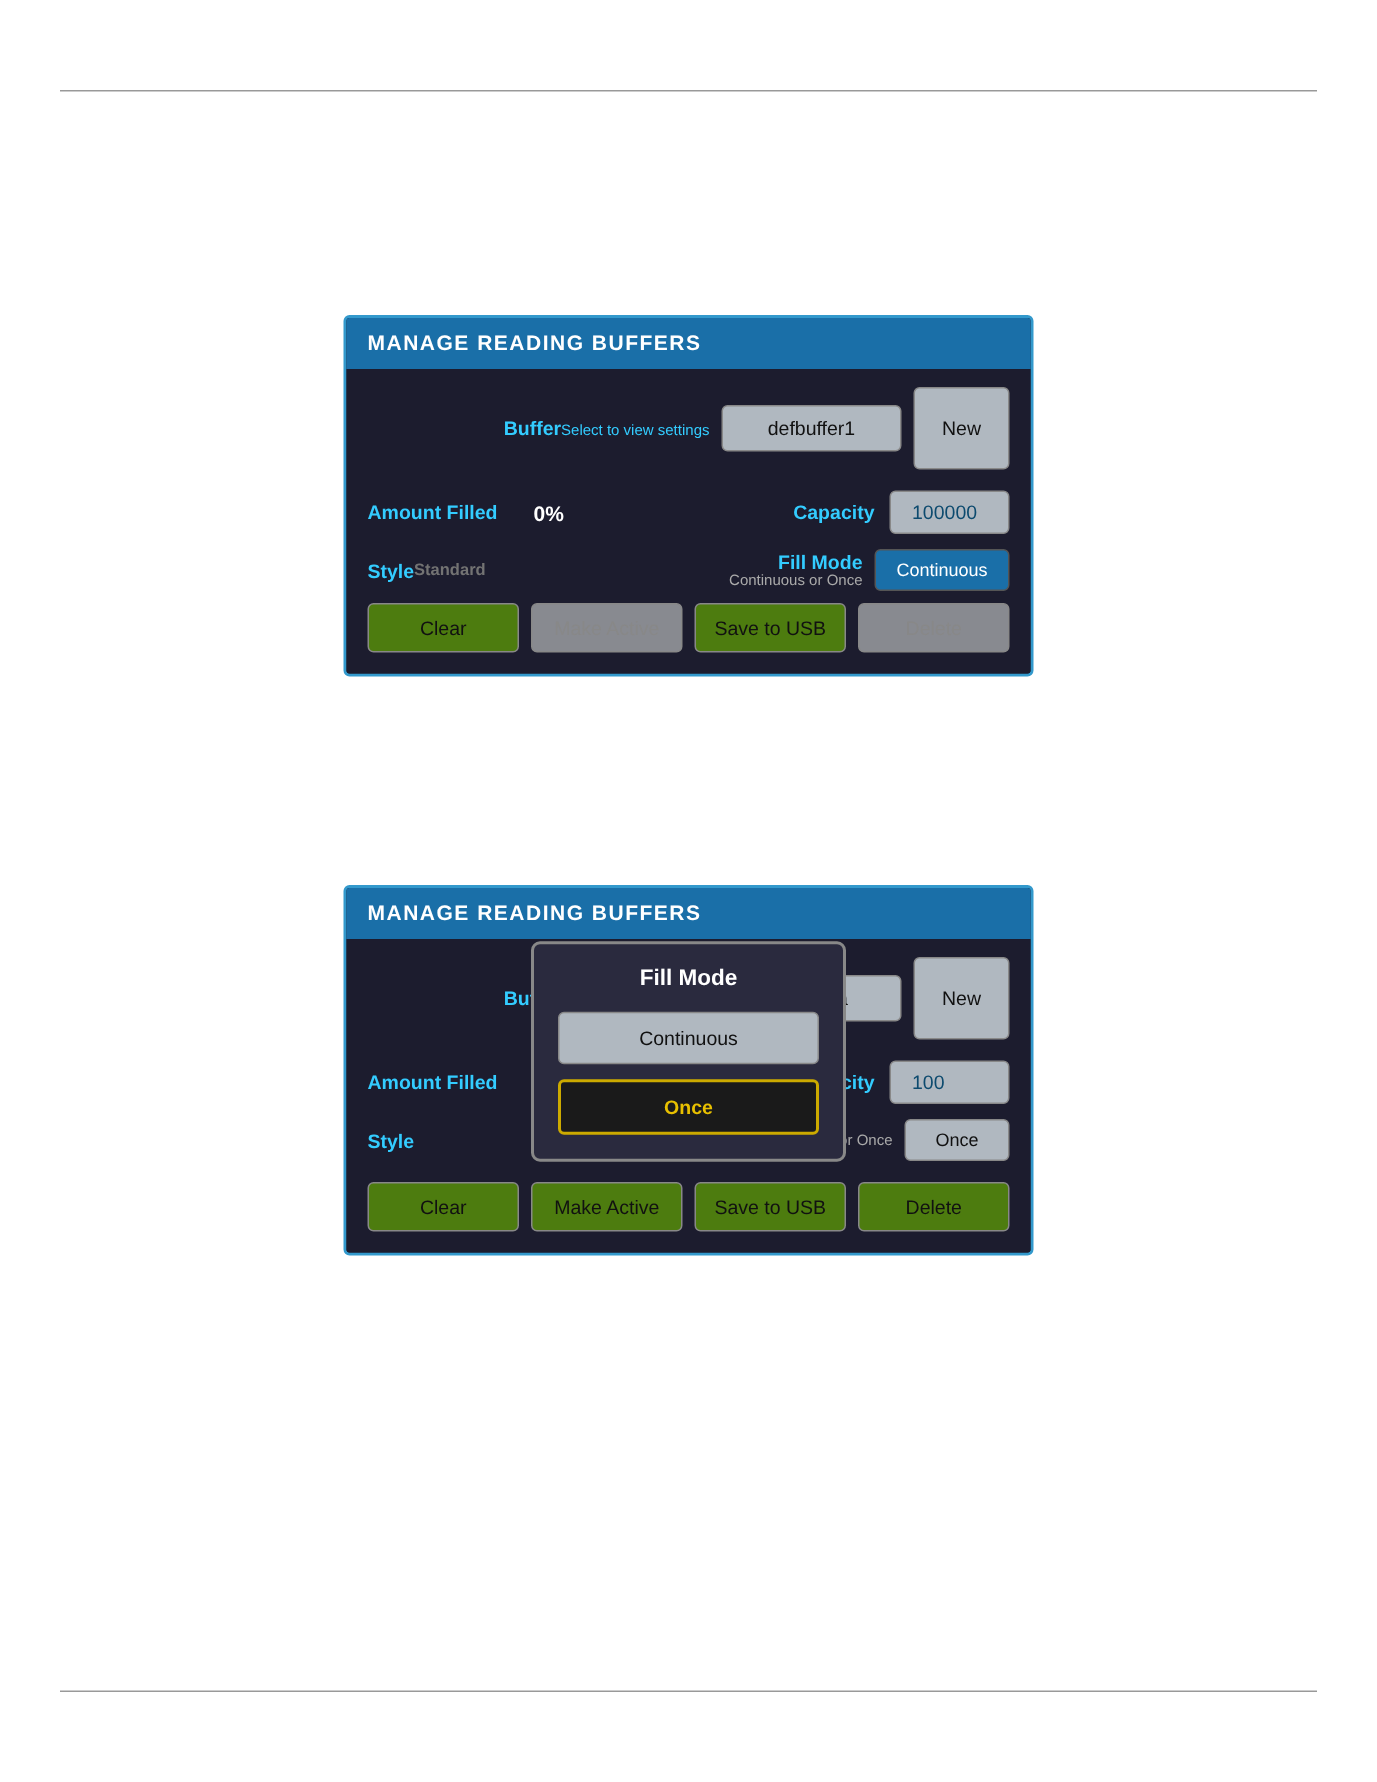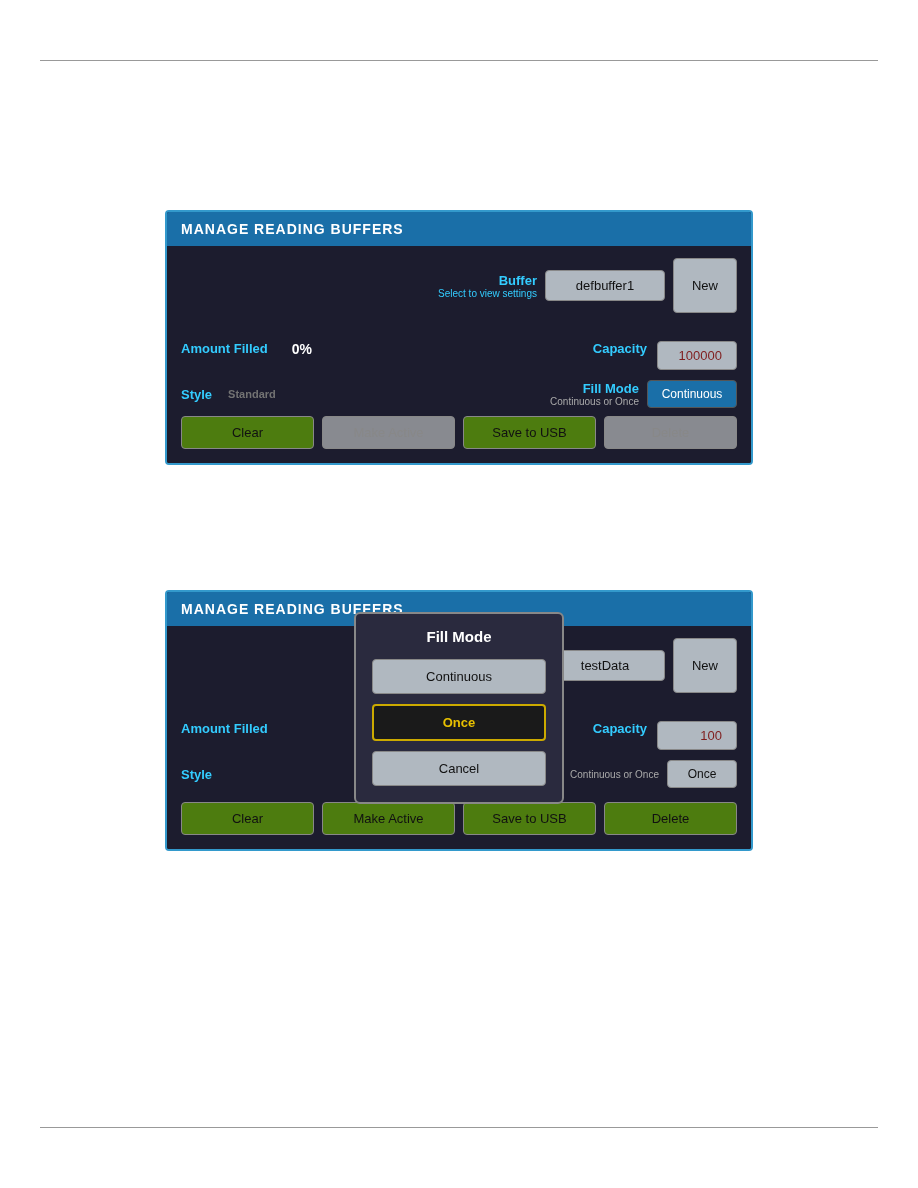--- a/index.html
+++ b/index.html
@@ -24,21 +24,21 @@
       left: 40px;
       right: 40px;
       height: 1px;
       background: #999;
     }
 
     .panel-wrapper {
       position: absolute;
       left: 50%;
       transform: translateX(-50%);
-      width: 588px;
+      width: 460px;
     }
 
     
     .panel1-wrapper {
       top: 210px;
     }
 
     
     .panel2-wrapper {
       top: 590px;
@@ -72,21 +72,21 @@
     
     .buffer-row {
       display: flex;
       align-items: center;
       justify-content: flex-end;
       margin-bottom: 4px;
       gap: 8px;
     }
     .buffer-label-group {
       display: flex;
-      flex-direction: column;
+      flex-direction: row;
       align-items: flex-end;
     }
     .label-blue {
       color: #33ccff;
       font-size: 13px;
       font-weight: bold;
     }
     .label-sub {
       color: #33ccff;
       font-size: 10px;
@@ -133,37 +133,36 @@
       color: #ffffff;
       font-size: 14px;
       font-weight: bold;
     }
     .btn-value {
       background: #b0b8c0;
       border: 1px solid #888;
       border-radius: 4px;
       padding: 6px 14px;
       font-size: 13px;
-      color: #7f1d1d;
+      color: #0c4a6e;
       min-width: 80px;
-      text-align: right;
-      margin-top: 14px;
+      text-align: left;
     }
 
     
     .sf-row {
       display: flex;
       align-items: center;
       justify-content: space-between;
       margin-bottom: 8px;
     }
     .sf-left {
       display: flex;
       align-items: center;
-      gap: 16px;
+      gap: 0;
     }
     .sf-right-inner {
       display: flex;
       align-items: center;
       gap: 8px;
     }
     .fill-mode-label-group {
       display: flex;
       flex-direction: column;
       align-items: flex-end;
@@ -382,18 +381,17 @@
         <div class="btn-action">Make Active</div>
         <div class="btn-action">Save to USB</div>
         <div class="btn-action">Delete</div>
       </div>
 
       <div class="modal-overlay" style="top:45%; left:50%;">
         <div class="modal-box">
           <div class="modal-title">Fill Mode</div>
           <div class="modal-btn">Continuous</div>
           <div class="modal-btn selected">Once</div>
-          <div class="modal-btn cancel">Cancel</div>
         </div>
       </div>
     </div>
   </div>
 </div>
 
 </body></html>

